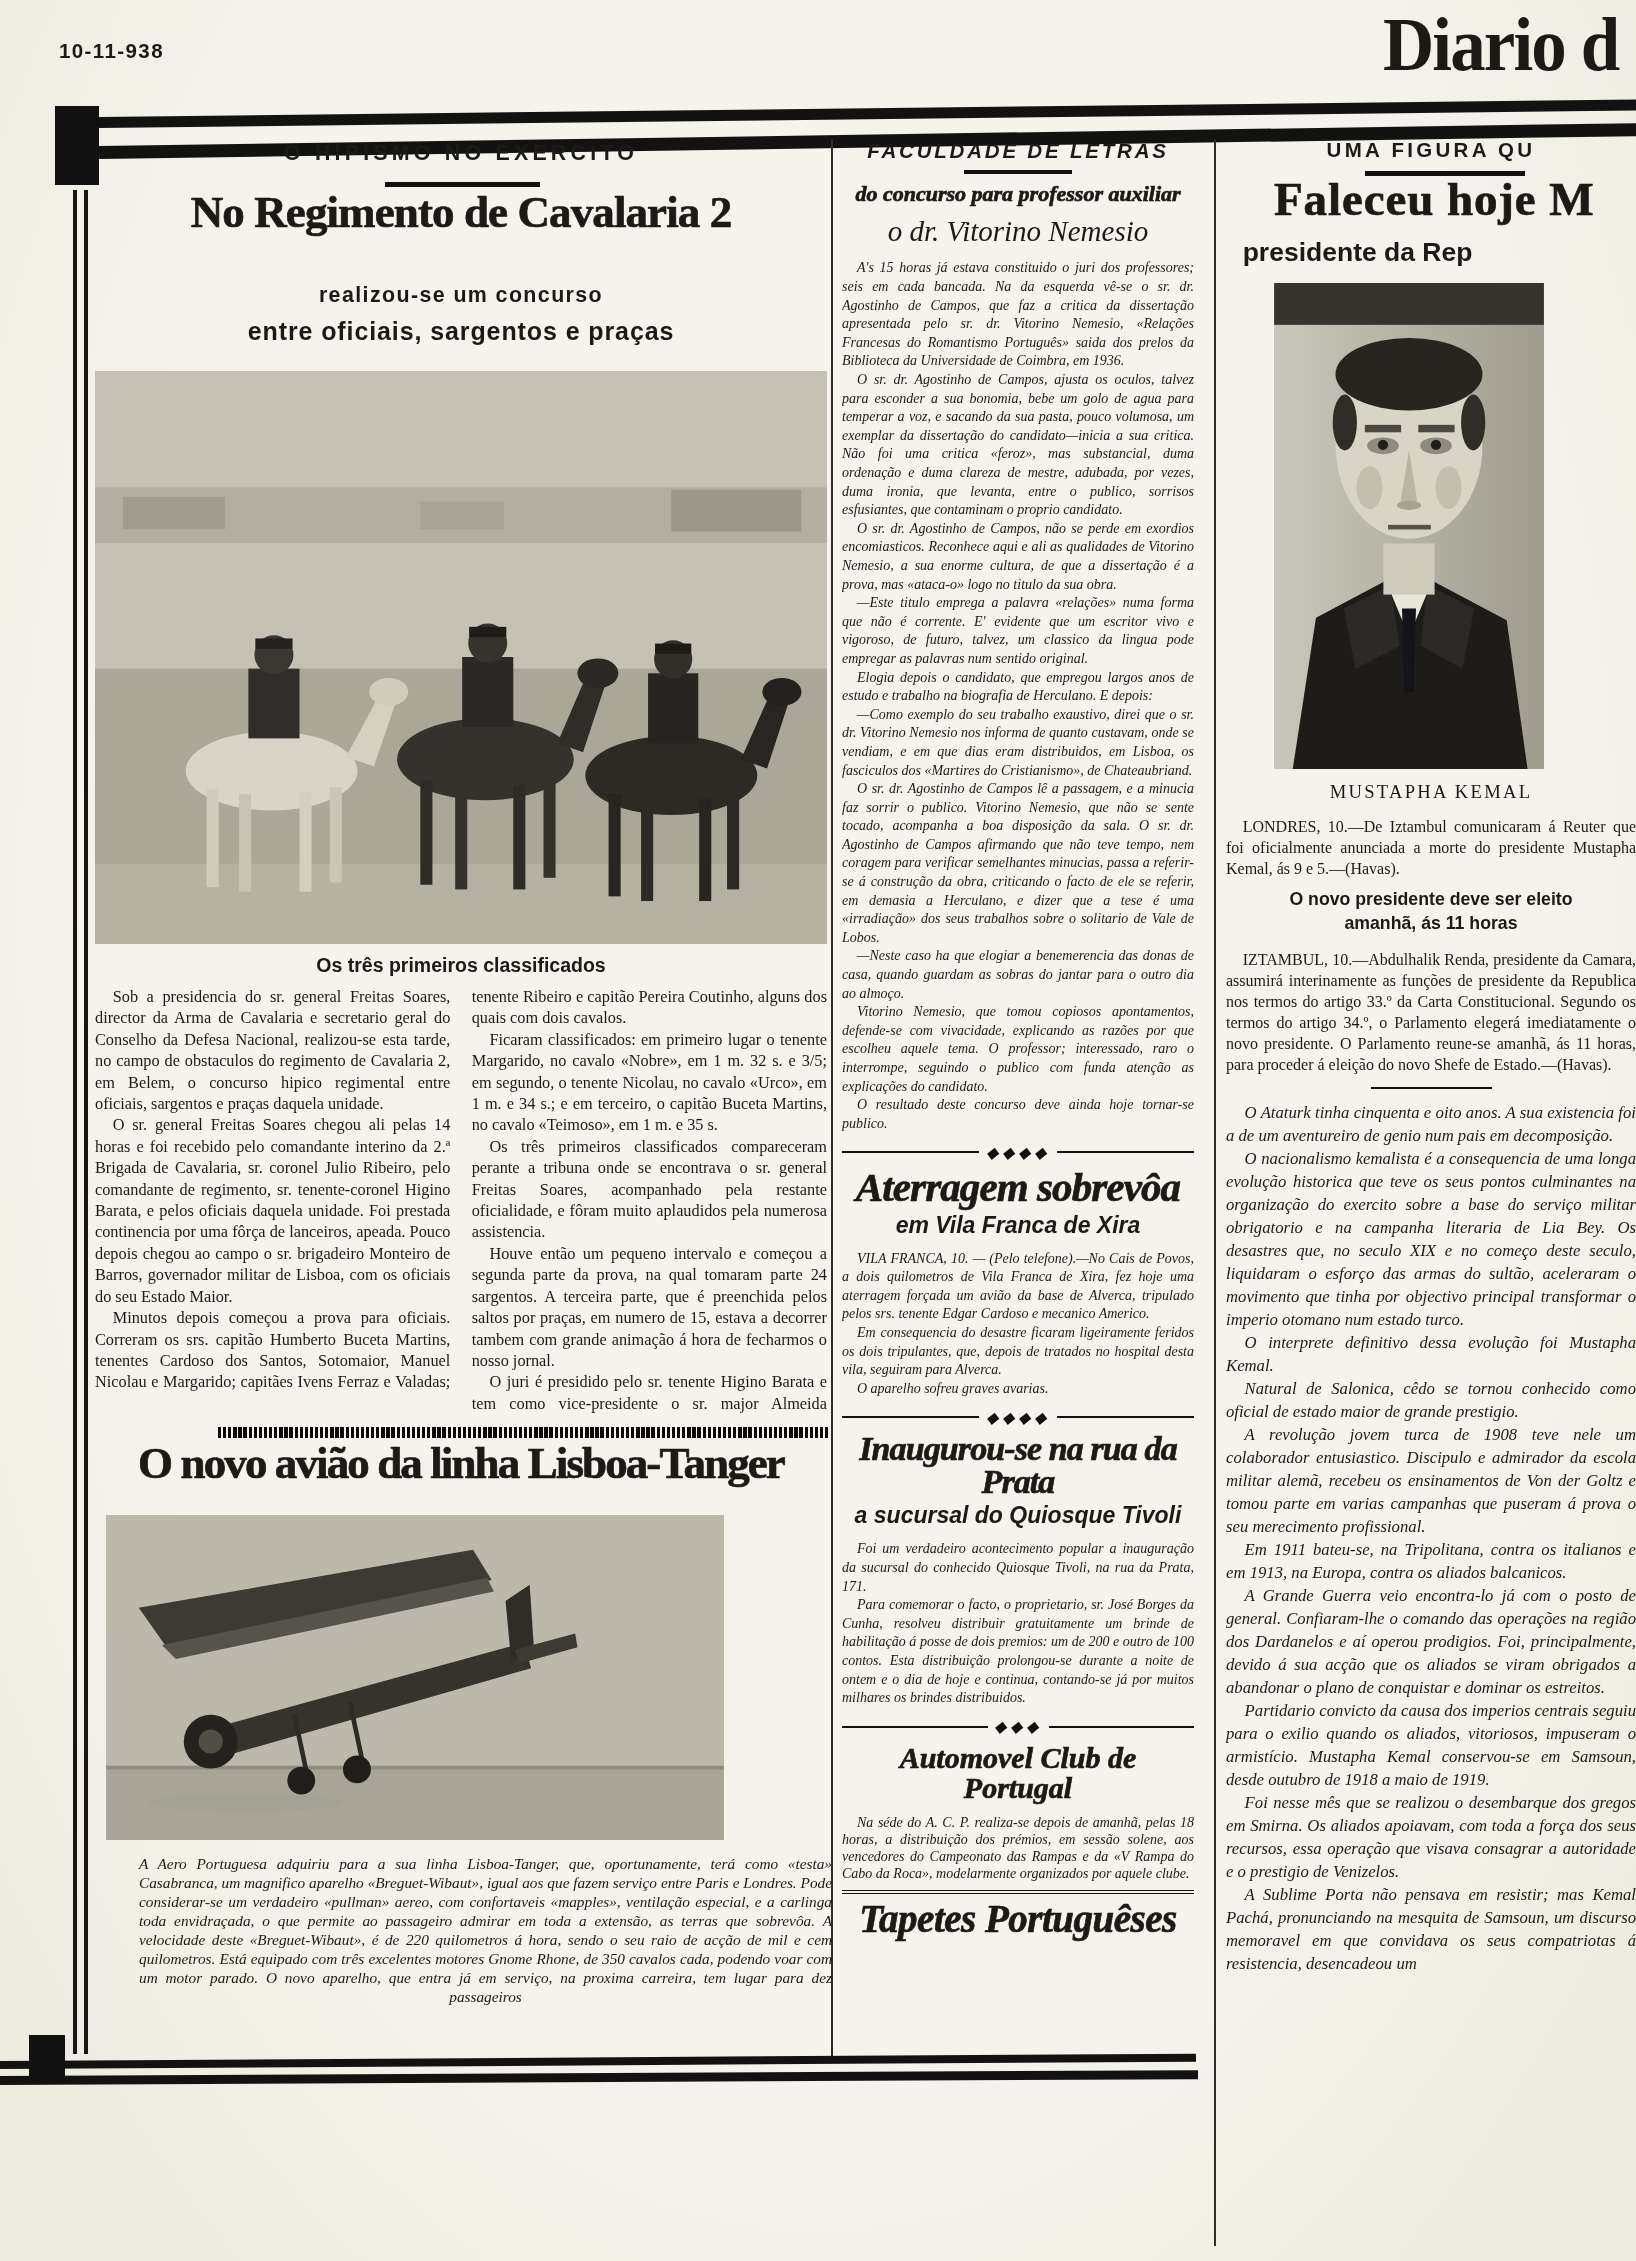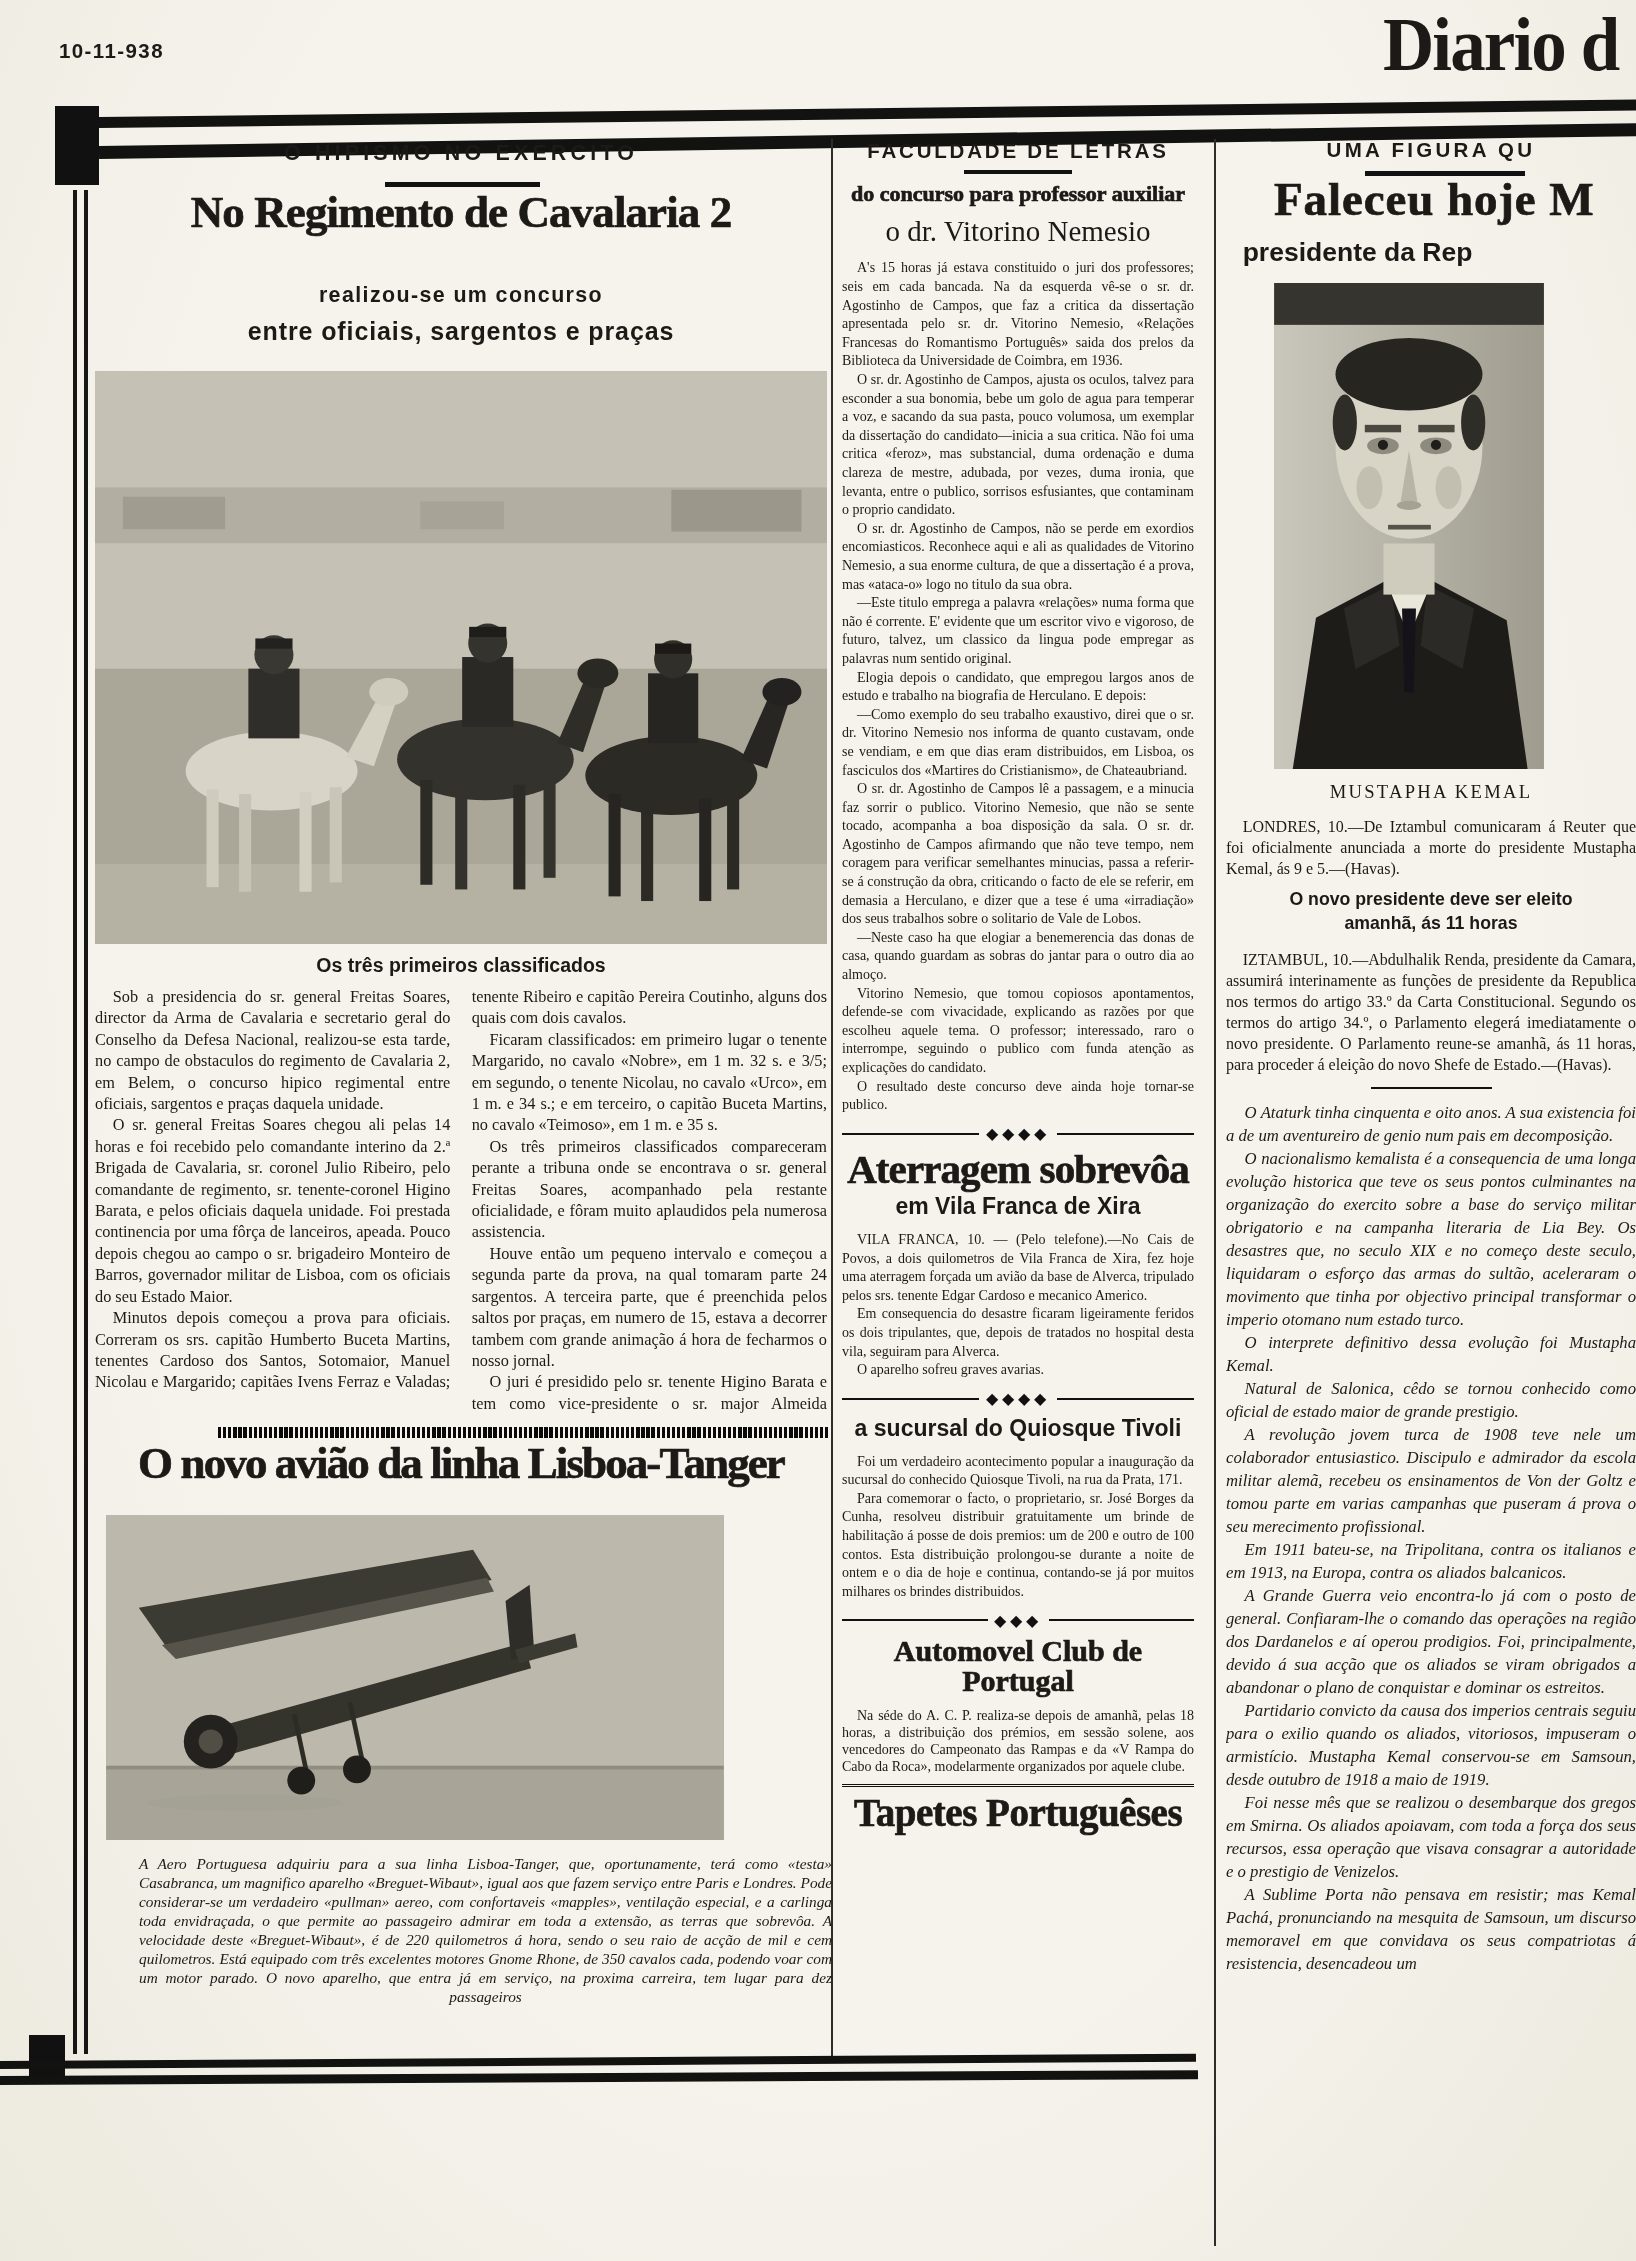--- a/index.html
+++ b/index.html
@@ -32,21 +32,21 @@
   .l-caption{left:95px;top:954px;width:732px;font-size:19.5px;font-weight:700;}
   .l-body{left:95px;top:986px;width:732px;height:441px;column-count:2;column-gap:21.4px;overflow:hidden;}
   .l-body p,.m-body p,.r-body p{font-size:16.3px;line-height:21.4px;text-align:justify;text-indent:17.7px;margin:0;}
   .barcode{left:218px;top:1427px;width:610px;height:11px;
     background:repeating-linear-gradient(90deg,#0a0a0a 0 3.3px,rgba(0,0,0,0) 3.3px 5.1px);}
   .l2-headline{left:95px;top:1441px;width:732px;font-size:45px;letter-spacing:-1.9px;line-height:1;}
   .photo2{left:106px;top:1515px;width:618px;height:325px;background:#b3b0a4;}
   .l2-caption{left:139px;top:1854px;width:693px;font-style:italic;font-size:15.3px;line-height:19px;
     text-align:justify;text-align-last:center;}
   
-  .midcol{left:842px;top:139px;width:352px;height:1925px;overflow:hidden;}
+  .midcol{left:842px;top:139px;width:352px;height:1925px;overflow:hidden;font-style:italic;}
   .m-kicker{font-size:20.5px;font-weight:700;letter-spacing:2.8px;}
   .m-kickbar{width:108px;height:4.2px;background:#111;margin:6.5px auto 0;}
   .m-head1{margin-top:6.5px;font-size:40px;line-height:0.98;letter-spacing:-0.9px;}
   .m-sub1{margin-top:7.4px;font-size:22px;letter-spacing:0px;}
   .m-byline{margin-top:8.4px;font-size:29px;font-weight:400;}
   .m-body{margin-top:11px;}
   .m-body p{font-size:14px;line-height:18.6px;text-indent:15px;}
   .orn{display:flex;align-items:center;margin:9.3px 0 6.5px;color:#111;}
   .orn::before,.orn::after{content:"";flex:1;border-top:2.3px solid #111;}
   .orn span{padding:0 6.5px;font-size:16px;letter-spacing:3.7px;}
@@ -205,20 +205,21 @@
     <div class="m-sub2 sans ctr">em Vila Franca de Xira</div>
     <div class="m-body">
       <p>VILA FRANCA, 10. — (Pelo telefone).—No Cais de Povos, a dois quilometros de Vila Franca de Xira, fez hoje uma aterragem forçada um avião da base de Alverca, tripulado pelos srs. tenente Edgar Cardoso e mecanico Americo.</p>
       <p>Em consequencia do desastre ficaram ligeiramente feridos os dois tripulantes, que, depois de tratados no hospital desta vila, seguiram para Alverca.</p>
       <p>O aparelho sofreu graves avarias.</p>
     </div>
 
     <div class="orn">
         <span>◆◆◆◆</span>
       </div>
+    <h2 class="m-head3 fat ctr" style="margin:0;">Inaugurou-se na rua da Prata</h2>
     <div class="m-sub2 sans ctr">a sucursal do Quiosque Tivoli</div>
     <div class="m-body">
       <p>Foi um verdadeiro acontecimento popular a inauguração da sucursal do conhecido Quiosque Tivoli, na rua da Prata, 171.</p>
       <p>Para comemorar o facto, o proprietario, sr. José Borges da Cunha, resolveu distribuir gratuitamente um brinde de habilitação á posse de dois premios: um de 200 e outro de 100 contos. Esta distribuição prolongou-se durante a noite de ontem e o dia de hoje e continua, contando-se já por muitos milhares os brindes distribuidos.</p>
     </div>
 
     <div class="orn">
         <span>◆◆◆</span>
       </div>
     <h2 class="m-head4 fat ctr" style="margin:0;">Automovel Club de Portugal</h2>

